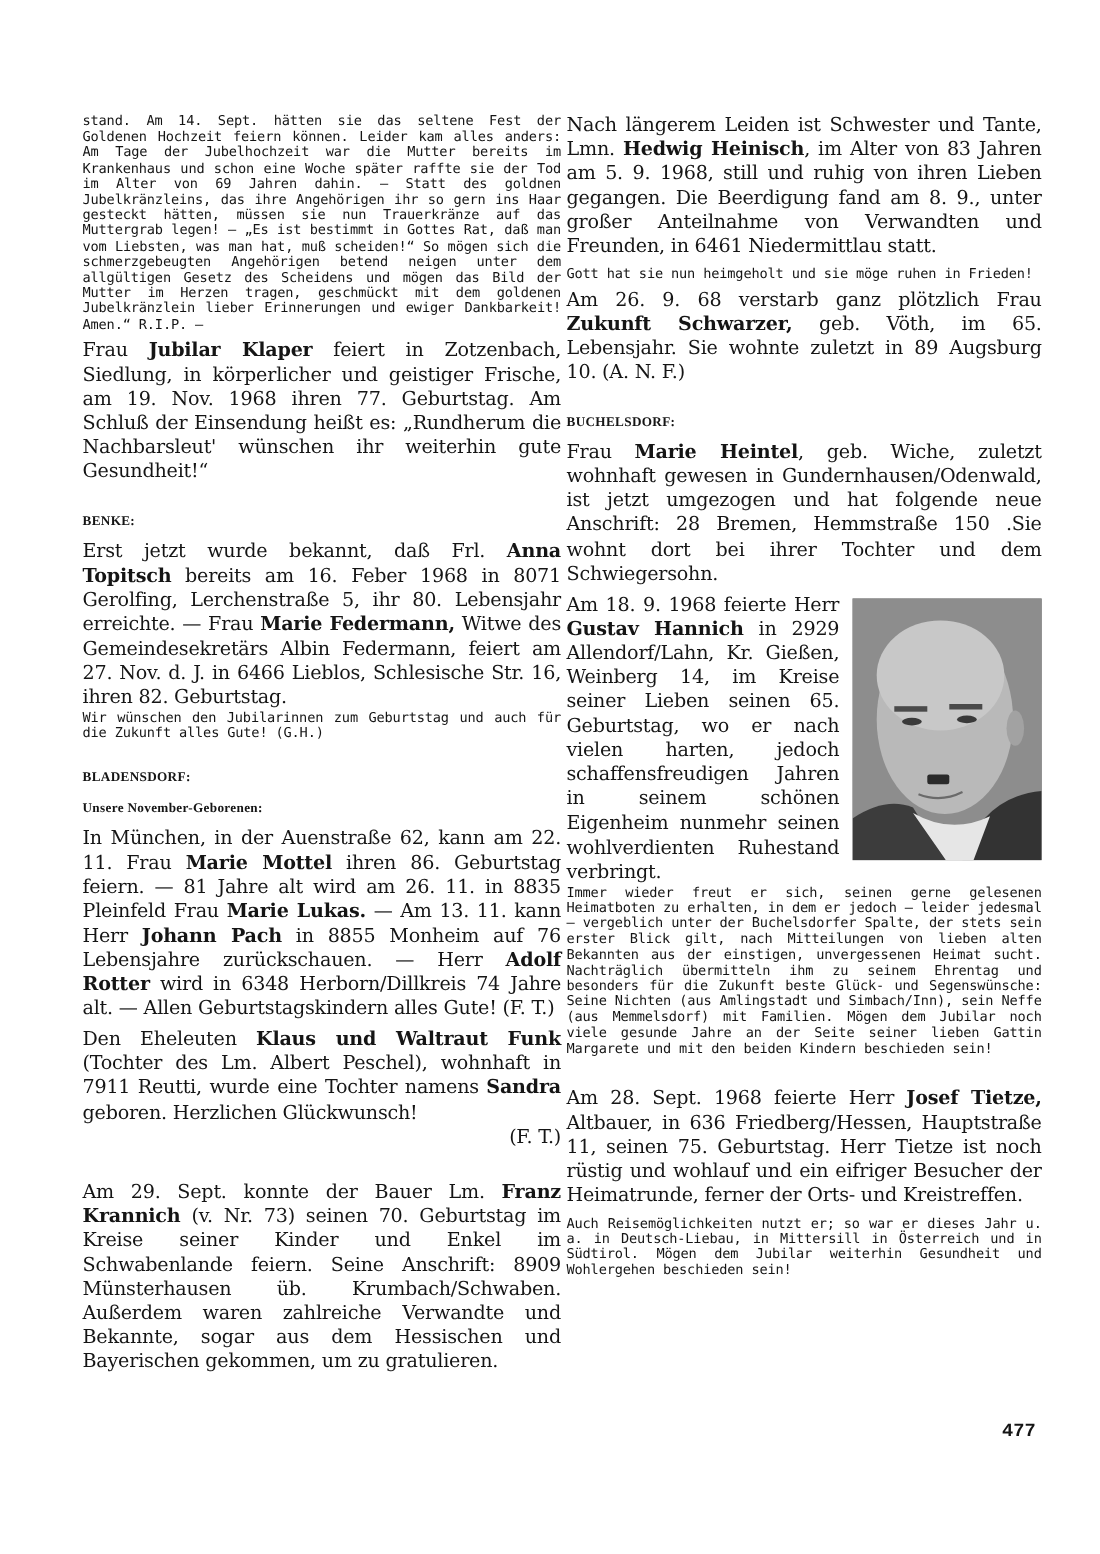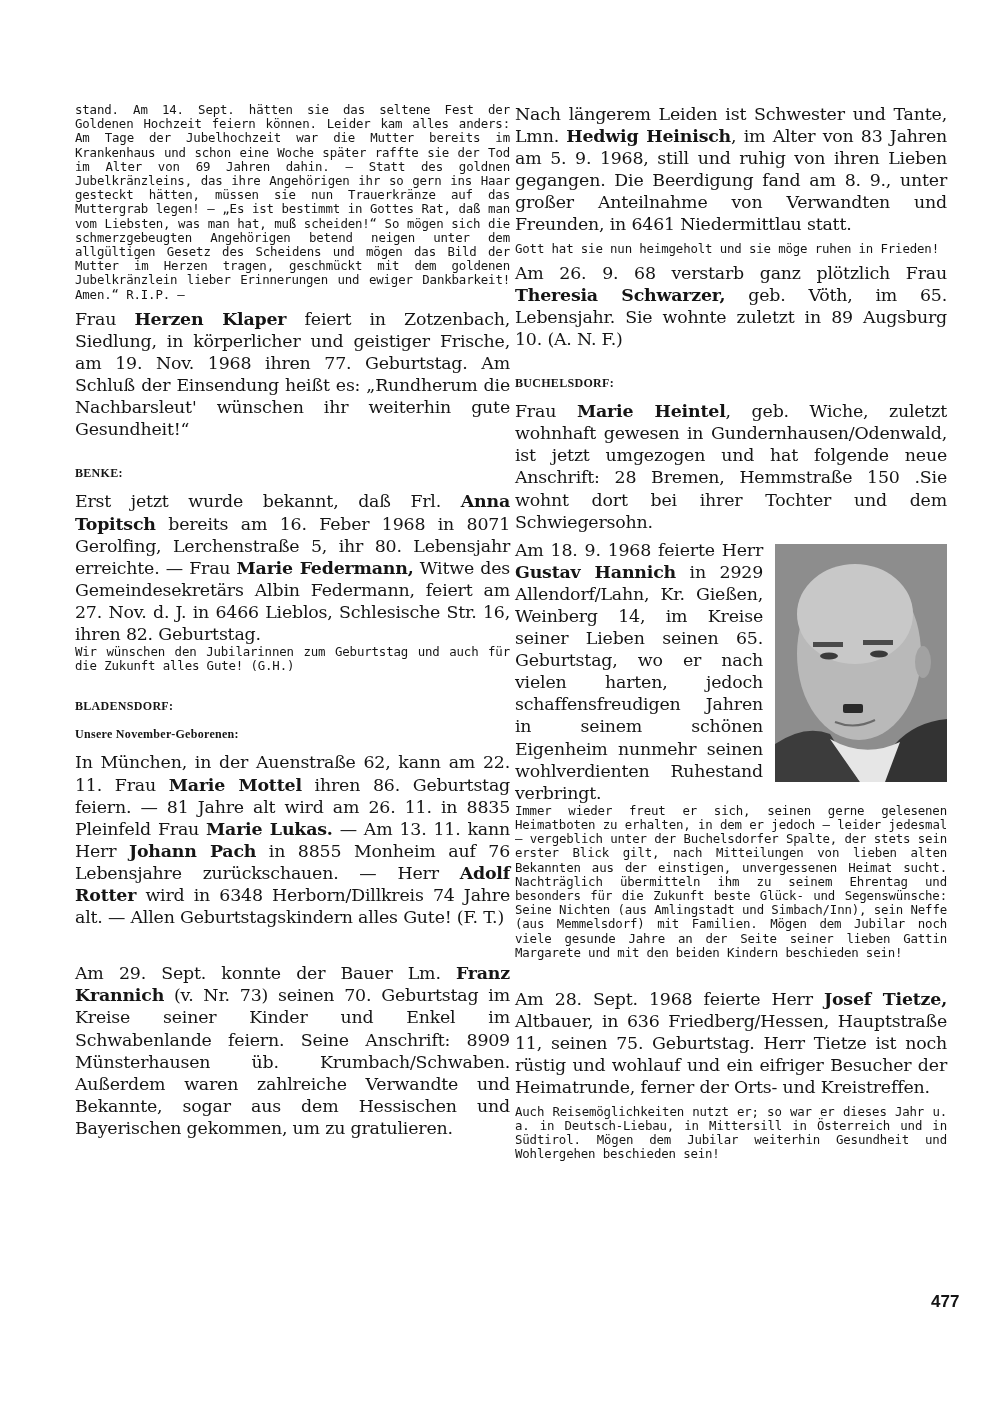--- a/index.html
+++ b/index.html
@@ -26,59 +26,60 @@
   b { font-weight: bold; }
   .gap-s { height: 6px; }
   .gap-l { height: 22px; }
   .photo-wrap { float: right; width: 172px; height: 238px; margin: 5px 0 4px 12px; }
   .photo {
     width: 172px; height: 238px; position: relative; overflow: hidden;
     background: radial-gradient(ellipse 55% 42% at 48% 46%, #c4c4c4 0%, #9a9a9a 55%, #6b6b6b 100%);
   }
   .photo svg { position: absolute; left: 0; top: 0; }
   .pageno {
-    position: absolute; left: 931px; top: 1292px;
-    font-family: Liberation Sans, sans-serif; font-weight: bold; font-size: 17px;
+    position: absolute; left: 911px; top: 1292px;
+    font-family: Liberation Mono, monospace; font-weight: bold; font-size: 17px;
   }
 </style>
 </head>
 <body>
 
 <div class="page">
 
   <div class="col col-left">
     <p class="small">stand. Am 14. Sept. hätten sie das seltene Fest der Goldenen Hochzeit feiern können. Leider kam alles anders: Am Tage der Jubelhochzeit war die Mutter bereits im Krankenhaus und schon eine Woche später raffte sie der Tod im Alter von 69 Jahren dahin. — Statt des goldnen Jubelkränzleins, das ihre Angehörigen ihr so gern ins Haar gesteckt hätten, müssen sie nun Trauerkränze auf das Muttergrab legen! — „Es ist bestimmt in Gottes Rat, daß man vom Liebsten, was man hat, muß scheiden!“ So mögen sich die schmerzgebeugten Angehörigen betend neigen unter dem allgültigen Gesetz des Scheidens und mögen das Bild der Mutter im Herzen tragen, geschmückt mit dem goldenen Jubelkränzlein lieber Erinnerungen und ewiger Dankbarkeit! Amen.“ R.I.P. —</p>
     <div class="gap-s"></div>
-    <p class="large"><span>Frau </span><b>Herzen Klaper</b><span> feiert in Zotzenbach, Siedlung, in körperlicher und geistiger Frische, am 19. Nov. 1968 ihren 77. Geburtstag. Am Schluß der Einsendung heißt es: „Rundherum die Nachbarsleut' wünschen ihr weiterhin gute Gesundheit!“</span></p>
+    <p class="large"><span>Frau </span><b>Jubilar Klaper</b><span> feiert in Zotzenbach, Siedlung, in körperlicher und geistiger Frische, am 19. Nov. 1968 ihren 77. Geburtstag. Am Schluß der Einsendung heißt es: „Rundherum die Nachbarsleut' wünschen ihr weiterhin gute Gesundheit!“</span></p>
 
     <div class="gap-l"></div>
     <h2 class="head">BENKE:</h2>
     <div class="gap-s"></div>
     <p class="large"><span>Erst jetzt wurde bekannt, daß Frl. </span><b>Anna Topitsch</b><span> bereits am 16. Feber 1968 in 8071 Gerolfing, Lerchenstraße 5, ihr 80. Lebensjahr erreichte. — Frau </span><b>Marie Federmann,</b><span> Witwe des Gemeindesekretärs Albin Federmann, feiert am 27. Nov. d. J. in 6466 Lieblos, Schlesische Str. 16, ihren 82. Geburtstag.</span></p>
     <p class="small">Wir wünschen den Jubilarinnen zum Geburtstag und auch für die Zukunft alles Gute! (G.H.)</p>
 
     <div class="gap-l"></div>
     <h2 class="head">BLADENSDORF:</h2>
     <div class="gap-s"></div>
     <h3 class="head">Unsere November-Geborenen:</h3>
     <div class="gap-s"></div>
     <p class="large"><span>In München, in der Auenstraße 62, kann am 22. 11. Frau </span><b>Marie Mottel</b><span> ihren 86. Geburtstag feiern. — 81 Jahre alt wird am 26. 11. in 8835 Pleinfeld Frau </span><b>Marie Lukas.</b><span> — Am 13. 11. kann Herr </span><b>Johann Pach</b><span> in 8855 Monheim auf 76 Lebensjahre zurückschauen. — Herr </span><b>Adolf Rotter</b><span> wird in 6348 Herborn/Dillkreis 74 Jahre alt. — Allen Geburtstagskindern alles Gute! (F. T.)</span></p>
     <div class="gap-s"></div>
+    <p class="large"><span>Den Eheleuten </span><b>Klaus und Waltraut Funk</b><span> (Tochter des Lm. Albert Peschel), wohnhaft in 7911 Reutti, wurde eine Tochter namens </span><b>Sandra</b><span> geboren. Herzlichen Glückwunsch!</span><span class="right-sig">(F. T.)</span></p>
 
     <div class="gap-l"></div>
     <div class="gap-s"></div>
     <p class="large"><span>Am 29. Sept. konnte der Bauer Lm. </span><b>Franz Krannich</b><span> (v. Nr. 73) seinen 70. Geburtstag im Kreise seiner Kinder und Enkel im Schwabenlande feiern. Seine Anschrift: 8909 Münsterhausen üb. Krumbach/Schwaben. Außerdem waren zahlreiche Verwandte und Bekannte, sogar aus dem Hessischen und Bayerischen gekommen, um zu gratulieren.</span></p>
   </div>
 
   <div class="col col-right">
     <p class="large"><span>Nach längerem Leiden ist Schwester und Tante, Lmn. </span><b>Hedwig Heinisch</b><span>, im Alter von 83 Jahren am 5. 9. 1968, still und ruhig von ihren Lieben gegangen. Die Beerdigung fand am 8. 9., unter großer Anteilnahme von Verwandten und Freunden, in 6461 Niedermittlau statt.</span></p>
     <div class="gap-s"></div>
     <p class="small">Gott hat sie nun heimgeholt und sie möge ruhen in Frieden!</p>
     <div class="gap-s"></div>
-    <p class="large"><span>Am 26. 9. 68 verstarb ganz plötzlich Frau </span><b>Theresia Schwarzer,</b><span> geb. Vöth, im 65. Lebensjahr. Sie wohnte zuletzt in 89 Augsburg 10. (A. N. F.)</span></p>
+    <p class="large"><span>Am 26. 9. 68 verstarb ganz plötzlich Frau </span><b>Zukunft Schwarzer,</b><span> geb. Vöth, im 65. Lebensjahr. Sie wohnte zuletzt in 89 Augsburg 10. (A. N. F.)</span></p>
 
     <div class="gap-l"></div>
     <h2 class="head">BUCHELSDORF:</h2>
     <div class="gap-s"></div>
     <p class="large"><span>Frau </span><b>Marie Heintel</b><span>, geb. Wiche, zuletzt wohnhaft gewesen in Gundernhausen/Odenwald, ist jetzt umgezogen und hat folgende neue Anschrift: 28 Bremen, Hemmstraße 150 .Sie wohnt dort bei ihrer Tochter und dem Schwiegersohn.</span></p>
     <div class="gap-s"></div>
     <div class="photo-wrap" title="Portrait photo of Gustav Hannich">
       <div class="photo">
         <svg width="172" height="238" viewBox="0 0 172 238">
           <rect x="0" y="0" width="172" height="238" fill="#8d8d8d"></rect>

